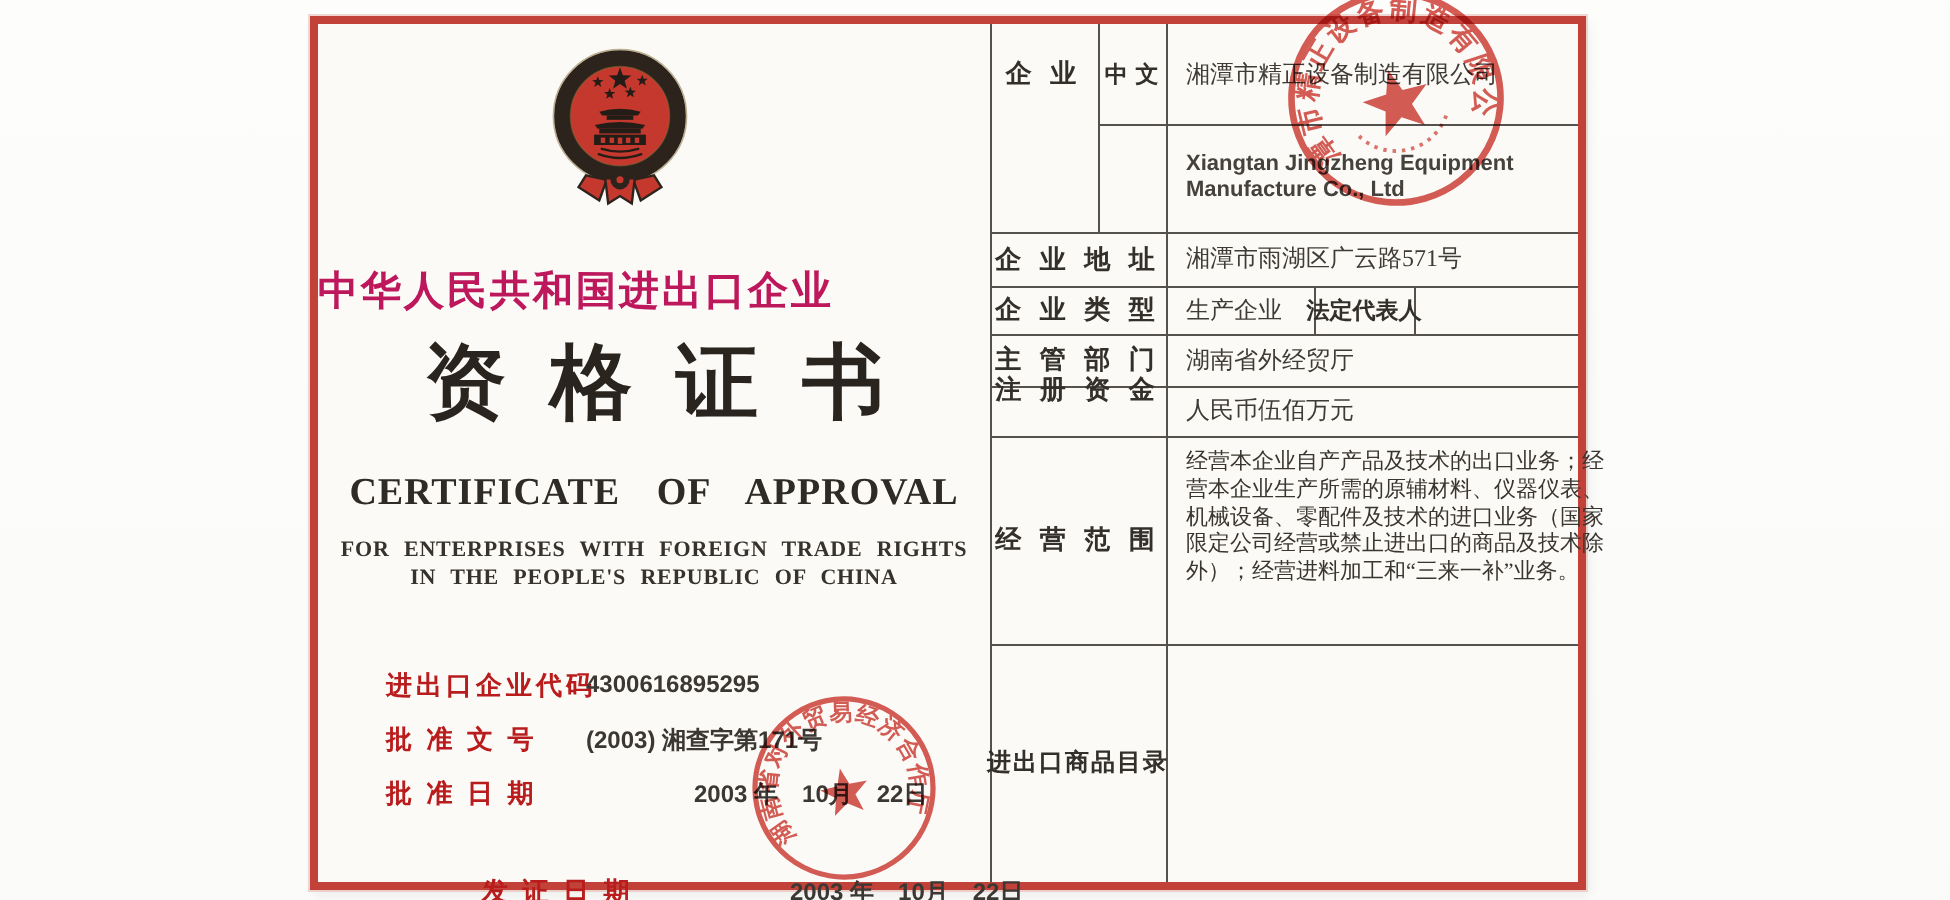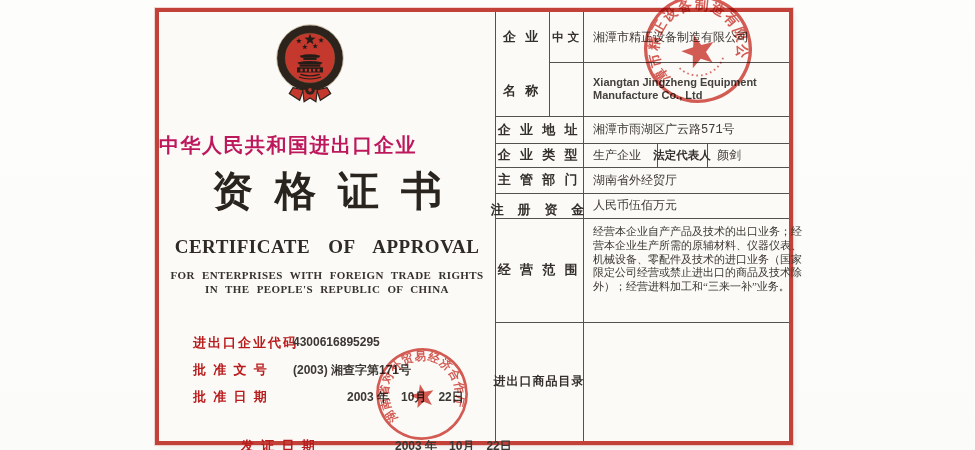--- a/index.html
+++ b/index.html
@@ -130,61 +130,55 @@
     <div class="abs tline hline" style="left:336px;top:104px;width:294px;"></div>
     <div class="abs tline hline" style="left:336px;top:131px;width:294px;"></div>
     <div class="abs tline hline" style="left:336px;top:155px;width:294px;"></div>
     <div class="abs tline hline" style="left:336px;top:181px;width:294px;"></div>
     <div class="abs tline hline" style="left:336px;top:206px;width:294px;"></div>
     <div class="abs tline hline" style="left:336px;top:310px;width:294px;"></div>
 
     <div class="abs cell center" style="left:336px;top:0;width:54px;height:50px;">
       <span class="tbl-label">企  业</span>
     </div>
-    <div class="abs cell center" style="left:336px;top:54px;width:54px;height:50px;">
-      <span class="tbl-label">名  称</span>
-    </div>
     <div class="abs cell center" style="left:390px;top:0;width:34px;height:50px;">
       <span class="tbl-label small">中 文</span>
     </div>
     <div class="abs cell" style="left:424px;top:0;width:206px;height:50px;">
       <span class="tbl-value">湘潭市精正设备制造有限公司</span>
     </div>
     <div class="abs cell" style="left:424px;top:50px;width:200px;height:54px;">
       <span class="tbl-value en">Xiangtan Jingzheng Equipment Manufacture Co., Ltd</span>
     </div>
 
     <div class="abs cell center" style="left:336px;top:104px;width:88px;height:27px;">
       <span class="tbl-label">企 业 地 址</span>
     </div>
-    <div class="abs cell" style="left:424px;top:104px;width:206px;height:27px;font-family:Liberation Mono, monospace;">
+    <div class="abs cell" style="left:424px;top:104px;width:206px;height:27px;">
       <span class="tbl-value">湘潭市雨湖区广云路571号</span>
     </div>
 
     <div class="abs cell center" style="left:336px;top:131px;width:88px;height:24px;">
       <span class="tbl-label">企 业 类 型</span>
     </div>
     <div class="abs cell" style="left:424px;top:131px;width:74px;height:24px;">
       <span class="tbl-value">生产企业</span>
     </div>
     <div class="abs cell center" style="left:498px;top:131px;width:50px;height:24px;">
       <span class="tbl-label small" style="letter-spacing:0;">法定代表人</span>
     </div>
-    <div class="abs cell" style="left:548px;top:131px;width:82px;height:24px;">
-      <span class="tbl-value">颜剑</span>
-    </div>
 
     <div class="abs cell center" style="left:336px;top:155px;width:88px;height:26px;">
       <span class="tbl-label">主 管 部 门</span>
     </div>
     <div class="abs cell" style="left:424px;top:155px;width:206px;height:26px;">
       <span class="tbl-value">湖南省外经贸厅</span>
     </div>
 
-    <div class="abs cell center" style="left:336px;top:185px;width:88px;height:25px;font-family:Liberation Mono, monospace;">
+    <div class="abs cell center" style="left:336px;top:170px;width:88px;height:25px;">
       <span class="tbl-label">注 册 资 金</span>
     </div>
     <div class="abs cell" style="left:424px;top:181px;width:206px;height:25px;">
       <span class="tbl-value">人民币伍佰万元</span>
     </div>
 
     <div class="abs cell center" style="left:336px;top:206px;width:88px;height:104px;">
       <span class="tbl-label">经 营 范 围</span>
     </div>
     <div class="abs cell scope tbl-value scope" style="left:424px;top:206px;width:240px;height:104px;">

